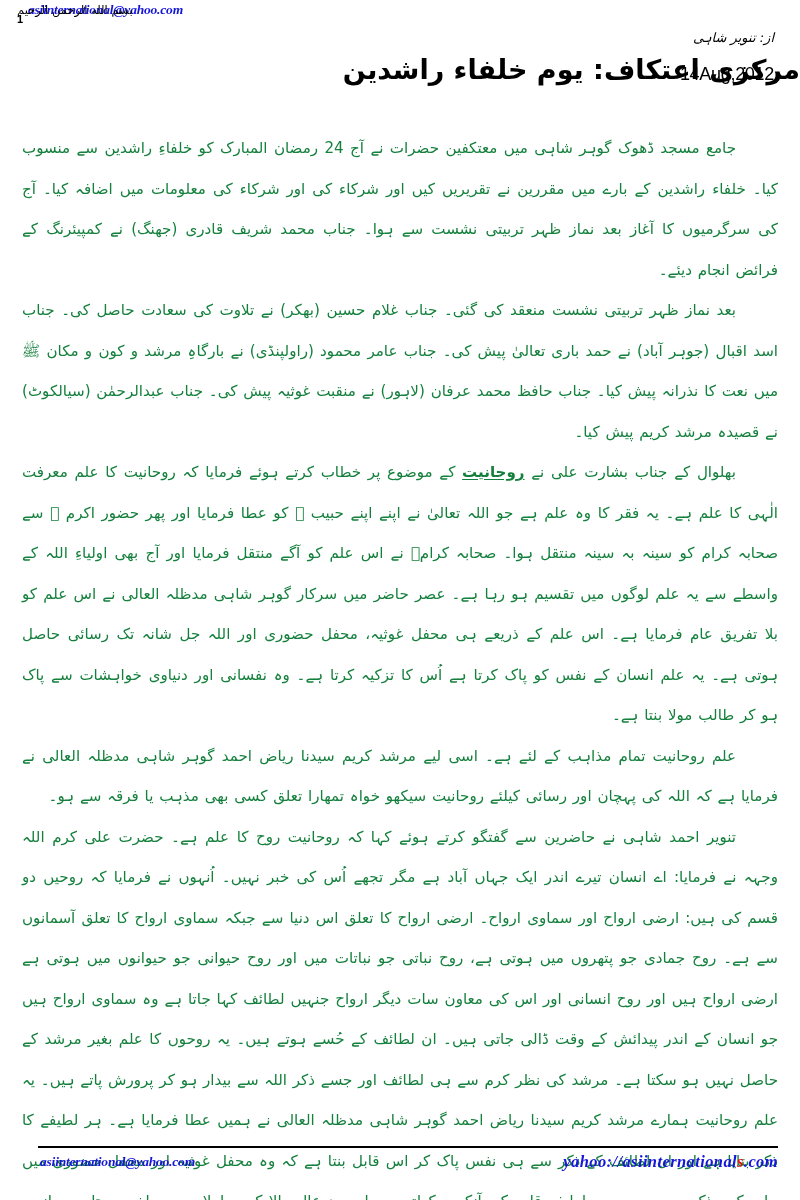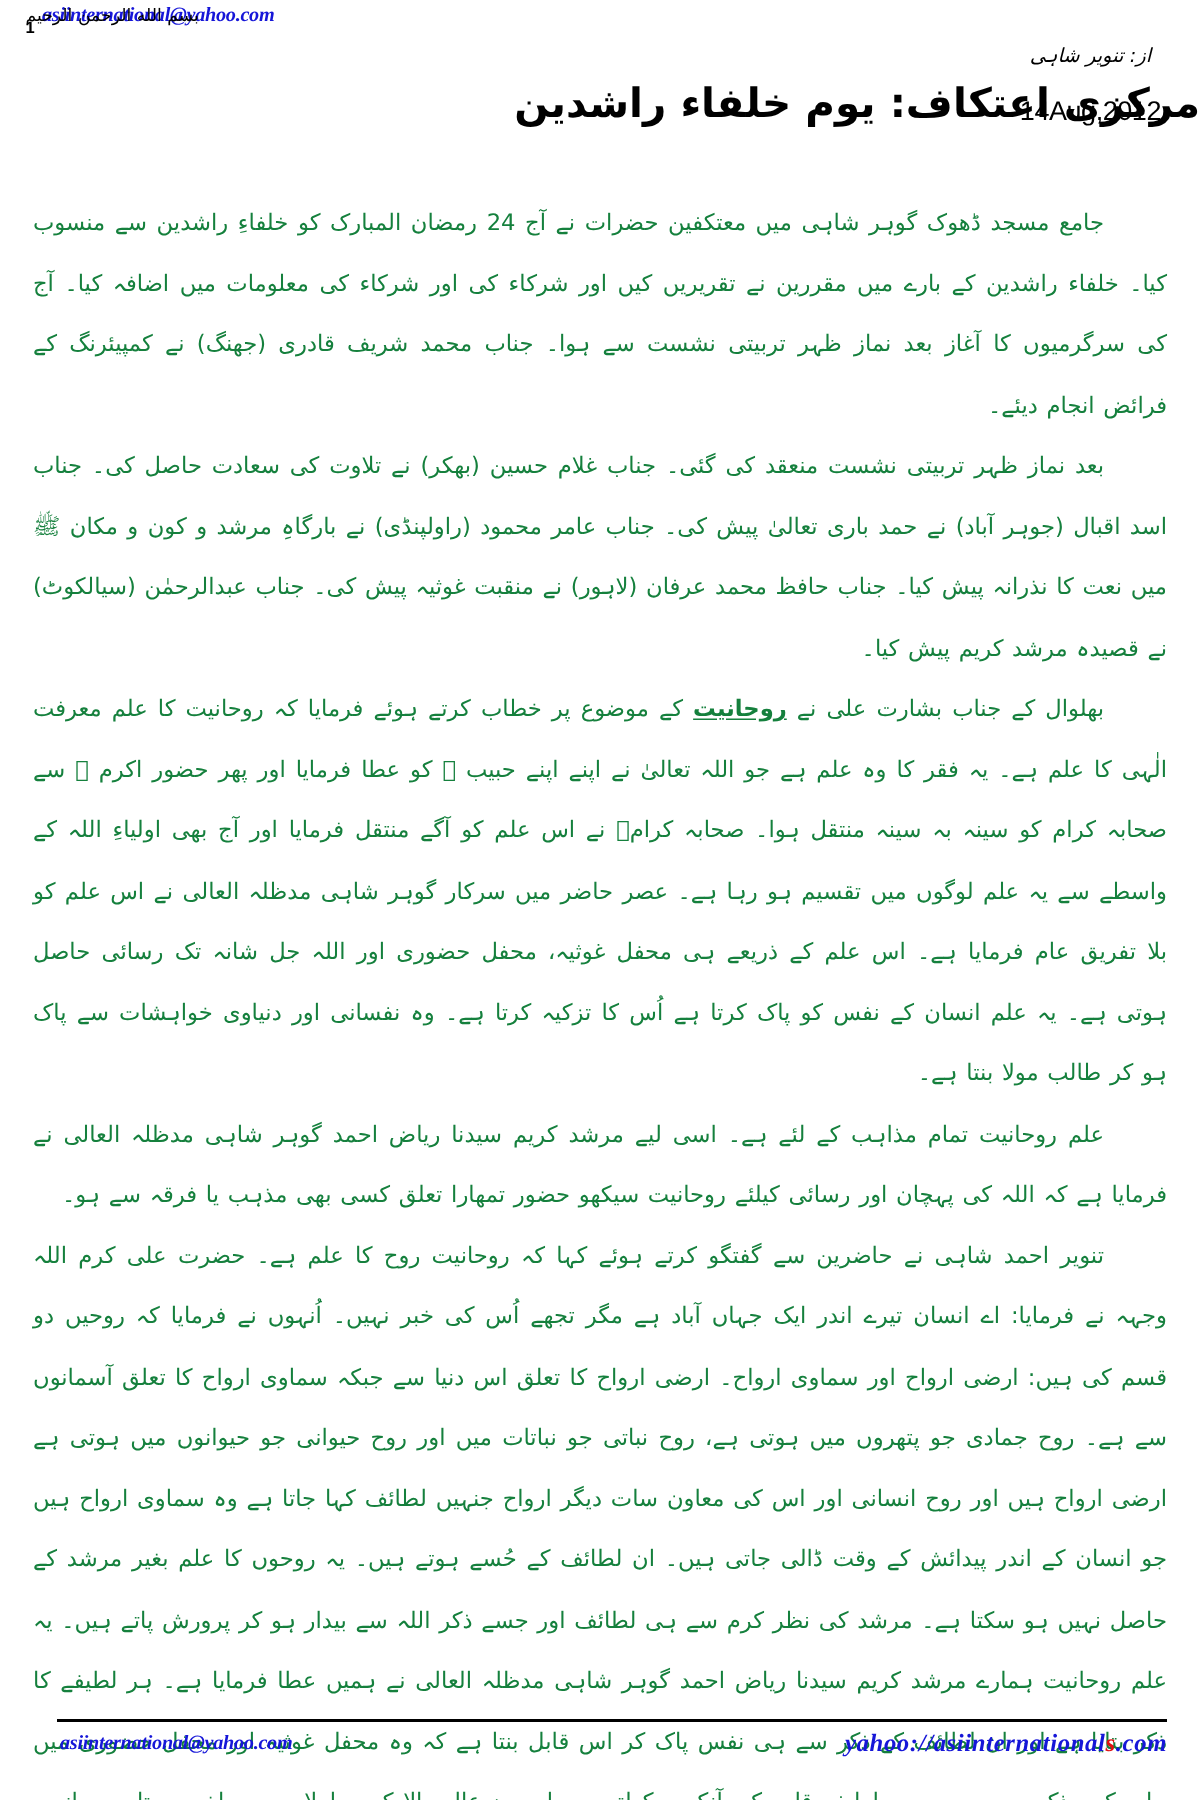--- a/index.html
+++ b/index.html
@@ -80,21 +80,20 @@
     direction: rtl;
   }
   .byline-author {
     font-family: "DejaVu Sans", sans-serif;
     font-size: 13px;
     font-style: italic;
     color: #000;
     white-space: nowrap;
     display: block;
     line-height: 1.2;
-    text-align: center;
   }
   .byline-date {
     font-family: "Liberation Sans", sans-serif;
     font-size: 18px;
     color: #000;
     direction: ltr;
     display: block;
     text-align: right;
     margin-top: 18px;
     letter-spacing: -0.3px;
@@ -213,21 +212,21 @@
   </div>
 
   <div class="doc-body">
 
     <p class="para">جامع مسجد ڈھوک گوہر شاہی میں معتکفین حضرات نے آج 24 رمضان المبارک کو خلفاءِ راشدین سے منسوب کیا۔ خلفاء راشدین کے بارے میں مقررین نے تقریریں کیں اور شرکاء کی اور شرکاء کی معلومات میں اضافہ کیا۔ آج کی سرگرمیوں کا آغاز بعد نماز ظہر تربیتی نشست سے ہوا۔ جناب محمد شریف قادری (جھنگ) نے کمپیئرنگ کے فرائض انجام دیئے۔</p>
 
     <p class="para">بعد نماز ظہر تربیتی نشست منعقد کی گئی۔ جناب غلام حسین (بھکر) نے تلاوت کی سعادت حاصل کی۔ جناب اسد اقبال (جوہر آباد) نے حمد باری تعالیٰ پیش کی۔ جناب عامر محمود (راولپنڈی) نے بارگاہِ مرشد و کون و مکان ﷺ میں نعت کا نذرانہ پیش کیا۔ جناب حافظ محمد عرفان (لاہور) نے منقبت غوثیہ پیش کی۔ جناب عبدالرحمٰن (سیالکوٹ) نے قصیدہ مرشد کریم پیش کیا۔</p>
 
     <p class="para"><span>بھلوال کے جناب بشارت علی نے </span><span class="em-term">روحانیت</span><span> کے موضوع پر خطاب کرتے ہوئے فرمایا کہ روحانیت کا علم معرفت الٰہی کا علم ہے۔ یہ فقر کا وہ علم ہے جو اللہ تعالیٰ نے اپنے اپنے حبیب ﷺ کو عطا فرمایا اور پھر حضور اکرم ﷺ سے صحابہ کرام کو سینہ بہ سینہ منتقل ہوا۔ صحابہ کرامؓ نے اس علم کو آگے منتقل فرمایا اور آج بھی اولیاءِ اللہ کے واسطے سے یہ علم لوگوں میں تقسیم ہو رہا ہے۔ عصر حاضر میں سرکار گوہر شاہی مدظلہ العالی نے اس علم کو بلا تفریق عام فرمایا ہے۔ اس علم کے ذریعے ہی محفل غوثیہ، محفل حضوری اور اللہ جل شانہ تک رسائی حاصل ہوتی ہے۔ یہ علم انسان کے نفس کو پاک کرتا ہے اُس کا تزکیہ کرتا ہے۔ وہ نفسانی اور دنیاوی خواہشات سے پاک ہو کر طالب مولا بنتا ہے۔</span></p>
 
-    <p class="para">علم روحانیت تمام مذاہب کے لئے ہے۔ اسی لیے مرشد کریم سیدنا ریاض احمد گوہر شاہی مدظلہ العالی نے فرمایا ہے کہ اللہ کی پہچان اور رسائی کیلئے روحانیت سیکھو حضور تمھارا تعلق کسی بھی مذہب یا فرقہ سے ہو۔</p>
+    <p class="para">علم روحانیت تمام مذاہب کے لئے ہے۔ اسی لیے مرشد کریم سیدنا ریاض احمد گوہر شاہی مدظلہ العالی نے فرمایا ہے کہ اللہ کی پہچان اور رسائی کیلئے روحانیت سیکھو خواہ تمھارا تعلق کسی بھی مذہب یا فرقہ سے ہو۔</p>
 
     <p class="para">تنویر احمد شاہی نے حاضرین سے گفتگو کرتے ہوئے کہا کہ روحانیت روح کا علم ہے۔ حضرت علی کرم اللہ وجہہ نے فرمایا: اے انسان تیرے اندر ایک جہاں آباد ہے مگر تجھے اُس کی خبر نہیں۔ اُنہوں نے فرمایا کہ روحیں دو قسم کی ہیں: ارضی ارواح اور سماوی ارواح۔ ارضی ارواح کا تعلق اس دنیا سے جبکہ سماوی ارواح کا تعلق آسمانوں سے ہے۔ روح جمادی جو پتھروں میں ہوتی ہے، روح نباتی جو نباتات میں اور روح حیوانی جو حیوانوں میں ہوتی ہے ارضی ارواح ہیں اور روح انسانی اور اس کی معاون سات دیگر ارواح جنہیں لطائف کہا جاتا ہے وہ سماوی ارواح ہیں جو انسان کے اندر پیدائش کے وقت ڈالی جاتی ہیں۔ ان لطائف کے حُسے ہوتے ہیں۔ یہ روحوں کا علم بغیر مرشد کے حاصل نہیں ہو سکتا ہے۔ مرشد کی نظر کرم سے ہی لطائف اور جسے ذکر اللہ سے بیدار ہو کر پرورش پاتے ہیں۔ یہ علم روحانیت ہمارے مرشد کریم سیدنا ریاض احمد گوہر شاہی مدظلہ العالی نے ہمیں عطا فرمایا ہے۔ ہر لطیفے کا ذکر بتایا ہے اور ان لطائف کے ذکر سے ہی نفس پاک کر اس قابل بنتا ہے کہ وہ محفل غوثیہ اور محفل حضوری میں جا سکے۔ ذکر وہبت سے ہی لطیفہ قلب کی آنکھیں کھلتی ہے اور وہ عالم بالا کے معاملات سے باخبر ہوتا ہے۔ انہی کیفیات کو علامہ اقبال نے بیان کرتے ہوئے فرمایا:</p>
 
   </div>
 
   <div class="doc-footer">
     <div class="footer-rule"></div>
     <div class="footer-row">
       <span class="footer-email">asiinternational@yahoo.com</span>
       <span class="footer-url"><span>yahoo://asiinternational</span><span class="url-accent">s</span><span>.com</span></span>

